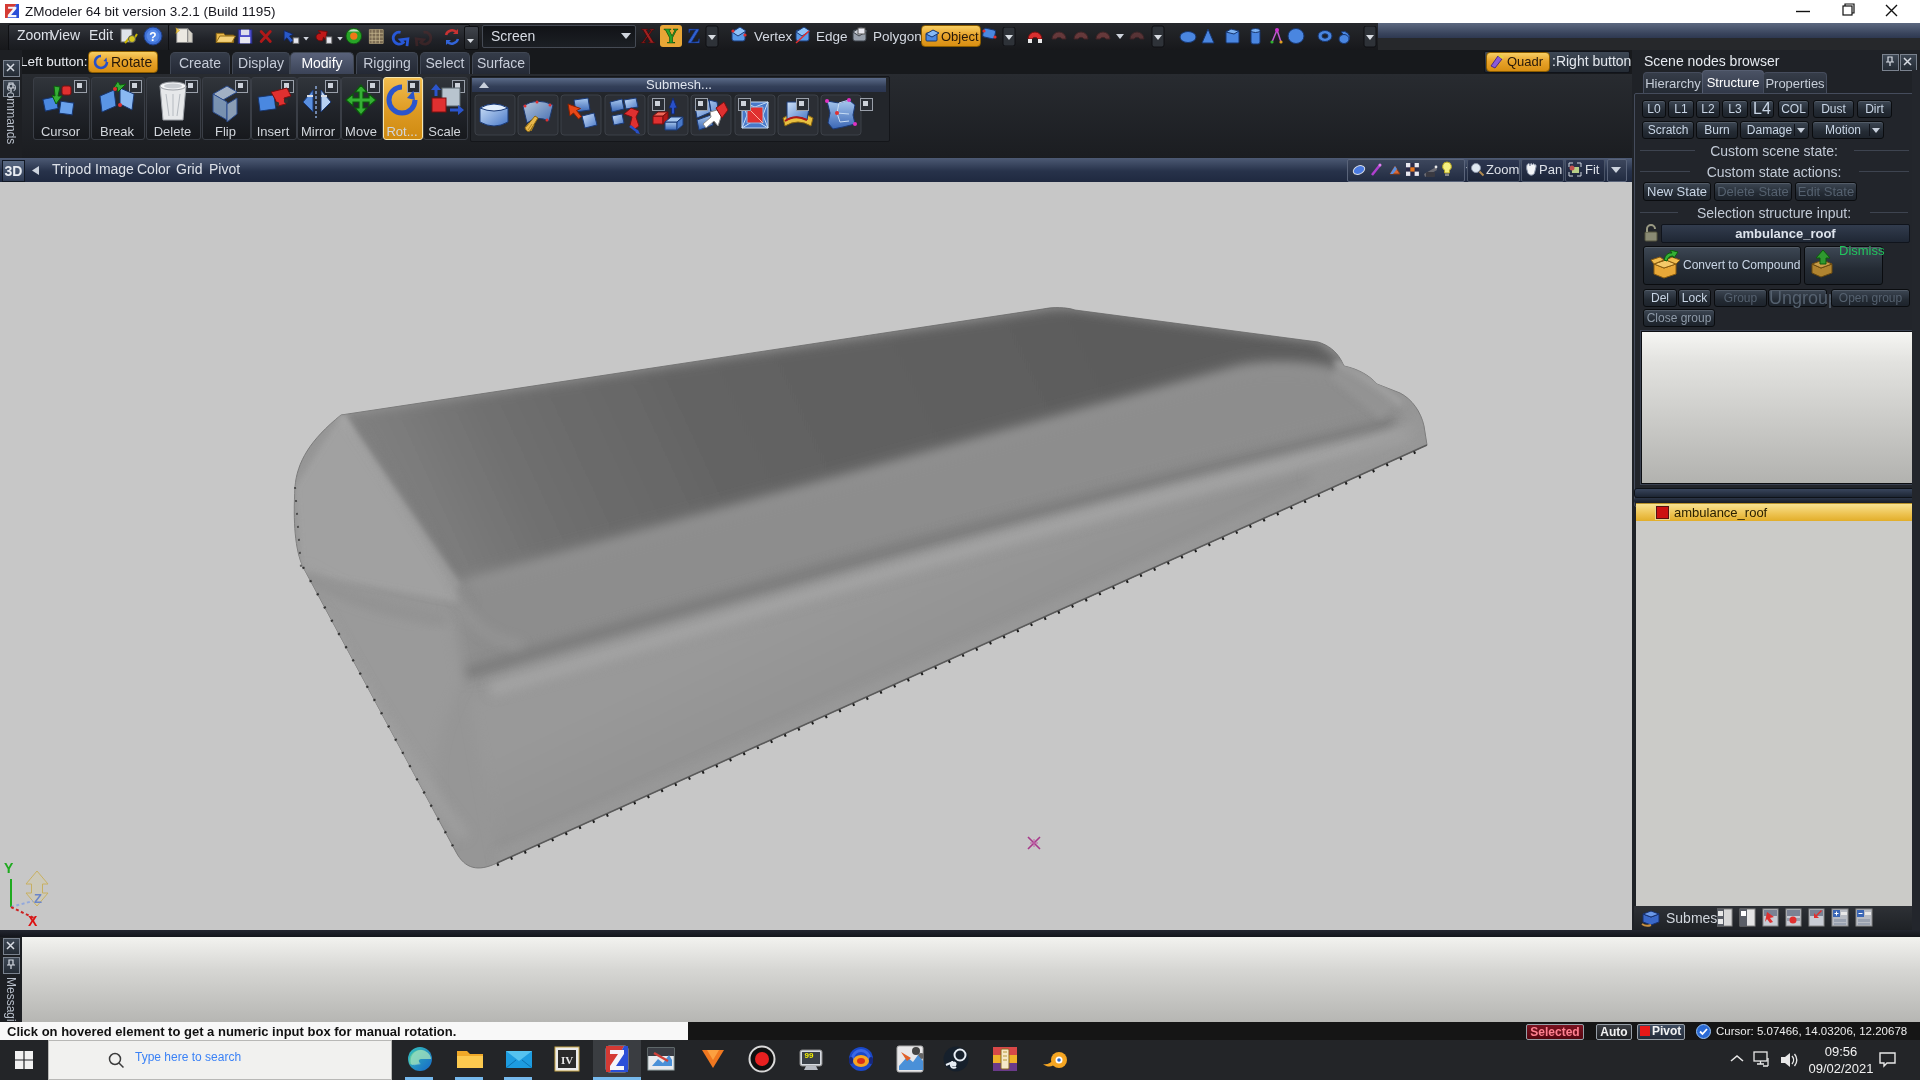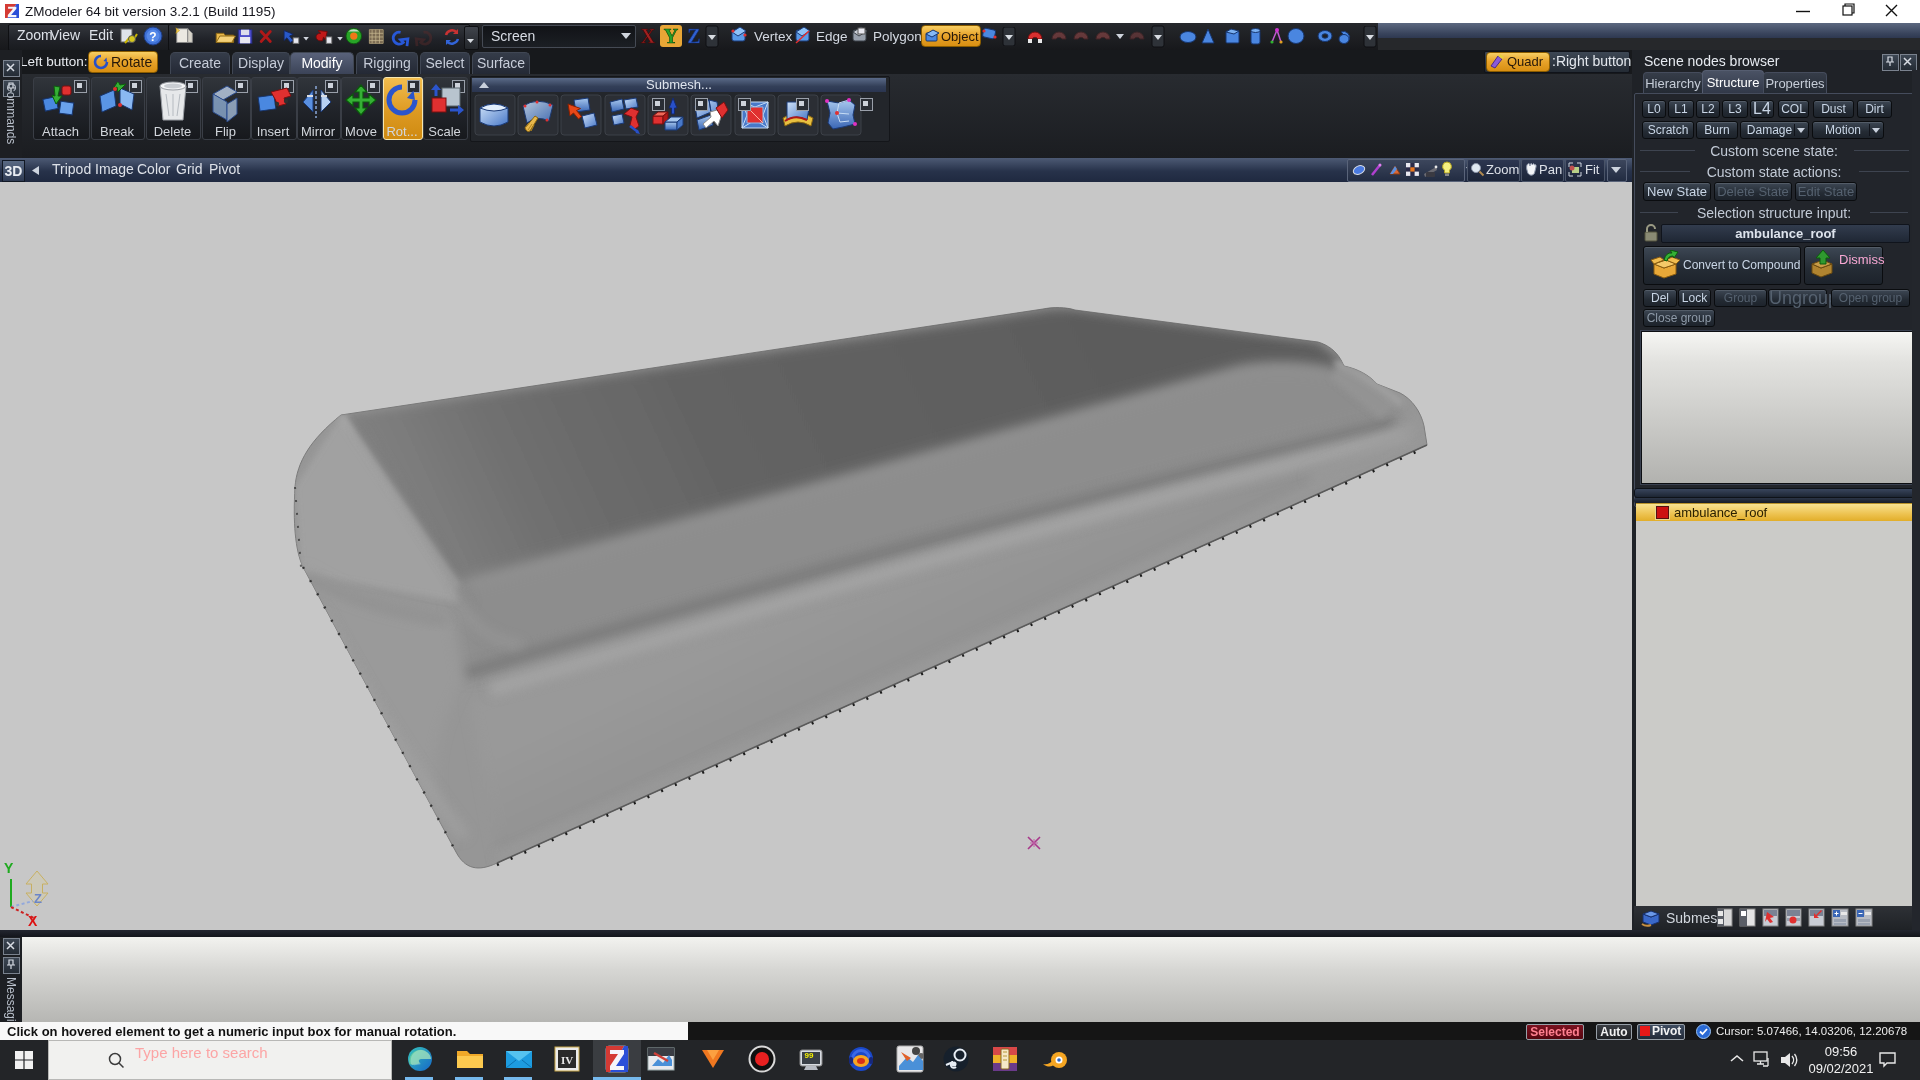--- a/index.html
+++ b/index.html
@@ -258,21 +258,21 @@
     </div>
  <div class="abs toolbtn" style="left:341px;width:40px">
       <div class="corner"></div>
     </div>
  <div class="abs toolbtn orangesel" style="left:383px;width:38px;background:linear-gradient(#f2bd4e,#dd9a23 55%,#cf8a10);border:1px solid #f5e6b0">
       <div class="corner"></div>
     </div>
  <div class="abs toolbtn" style="left:423px;width:43px">
       <div class="corner"></div>
     </div>
- <span class="abs toollabel" style="left:33px;width:55px">Attach</span>
+ <span class="abs toollabel" style="left:33px;width:55px">Cursor</span>
  <span class="abs toollabel" style="left:91px;width:52px">Break</span>
  <span class="abs toollabel" style="left:146px;width:53px">Delete</span>
  <span class="abs toollabel" style="left:202px;width:47px">Flip</span>
  <span class="abs toollabel" style="left:251px;width:44px">Insert</span>
  <span class="abs toollabel" style="left:297px;width:42px">Mirror</span>
  <span class="abs toollabel" style="left:341px;width:40px">Move</span>
  <span class="abs toollabel" style="left:383px;width:38px">Rot...</span>
  <span class="abs toollabel" style="left:423px;width:43px">Scale</span>
  <svg class="abs" style="left:40px;top:8px" width="40" height="40" viewBox="0 0 40 40">
   <rect x="4" y="16" width="13" height="12" fill="#4a88e0" stroke="#173670" transform="rotate(-12 10 22)"></rect>
@@ -619,21 +619,21 @@
   <path d="M4 14 l-3 -4 9 -3 4 3z M26 14 l4 -4 -8 -3 -6 3z" fill="#f0bc50" stroke="#8a5c10"></path>
   <path d="M14 10 q2 -8 8 -7 l-2 -3 8 2 -4 6 -1 -2 q-5 0 -6 5z" fill="#35b035" stroke="#0c5c0c"></path>
  </svg>
  <span class="abs" style="left:51px;top:208px;color:#c9d6e6;font-size:12px">Convert to Compound</span>
  <div class="abs rbtn" style="left:172px;top:196px;width:77px;height:37px"></div>
  <svg class="abs" style="left:176px;top:198px" width="30" height="32" viewBox="0 0 30 32">
   <path d="M4 16 l9 4 11 -4 0 9 -11 4 -9 -4z" fill="#b08430" stroke="#6a4a10"></path>
   <path d="M4 16 l9 4 11 -4 -9 -4z" fill="#c89c48" stroke="#6a4a10"></path>
   <path d="M15 2 l7 8 -4 0 0 6 -6 0 0 -6 -4 0z" fill="#2f9a2f" stroke="#0c5c0c"></path>
  </svg>
- <span class="abs" style="left:207px;top:202px;color:#f9a8d4;font-size:13px">Dismiss</span>
+ <span class="abs" style="left:207px;top:193px;color:#22c55e;font-size:13px">Dismiss</span>
  <div class="abs rbtn" style="left:11px;top:239px;width:32px;height:16px;line-height:16px;font-size:12px">Del</div>
  <div class="abs rbtn" style="left:46px;top:239px;width:31px;height:16px;line-height:16px;font-size:12px">Lock</div>
  <div class="abs rbtn dim" style="left:82px;top:239px;width:51px;height:16px;line-height:16px;font-size:12px">Group</div>
  <div class="abs rbtn dim" style="left:136px;top:239px;width:57px;height:16px;line-height:16px;font-size:18px">Ungroup</div>
  <div class="abs rbtn dim" style="left:199px;top:239px;width:77px;height:16px;line-height:16px;font-size:12px">Open group</div>
  <div class="abs rbtn" style="left:11px;top:259px;width:70px;height:16px;line-height:16px;font-size:12px;color:#8e9aa8">Close group</div>
  <div class="abs" style="left:9px;top:281px;width:271px;height:151px;background:linear-gradient(#f6f6f3,#e2e2df 20%,#b2b2af);border:1px solid #0c0e12;box-shadow:0 0 0 1px #3a4150"></div>
  <div class="abs" style="left:2px;top:438px;width:280px;height:8px;background:linear-gradient(#39455c,#1d2532);border:1px solid #0e1218;border-radius:3px"></div>
  <div class="abs" style="left:2px;top:448px;width:280px;height:5px;background:linear-gradient(#2c3546,#171d28);border-radius:2px"></div>
  <div class="abs" style="left:4px;top:453px;width:278px;height:17px;background:linear-gradient(#f8e291,#edc24f 60%,#e2ae2a);border-top:1px solid #b8922a;border-bottom:2px solid #c89a20"></div>
@@ -712,21 +712,21 @@
 </div>
 <div class="abs" id="taskbar">
  <svg class="abs" style="left:15px;top:11px" width="18" height="18" viewBox="0 0 18 18">
       <path d="M0 0 h8.4 v8.4 H0z M9.6 0 H18 v8.4 H9.6z M0 9.6 h8.4 V18 H0z M9.6 9.6 H18 V18 H9.6z" fill="#f2f2f2"></path>
     </svg>
  <div class="abs" style="left:48px;top:0;width:344px;height:40px;background:#f1f1ef;border:1px solid #b8b8b6;box-sizing:border-box"></div>
  <svg class="abs" style="left:108px;top:12px" width="17" height="17" viewBox="0 0 17 17">
       <circle cx="7" cy="7" r="5.5" fill="none" stroke="#3c3c3c" stroke-width="1.5"></circle>
       <path d="M11 11 l4.5 4.5" stroke="#3c3c3c" stroke-width="1.5"></path>
     </svg>
- <span class="abs" style="left:135px;top:4px;color:#fca5a5;font-size:15px">Type here to search</span>
+ <span class="abs" style="left:135px;top:10px;color:#3b82f6;font-size:12px">Type here to search</span>
  <div class="abs" style="left:593px;top:0;width:48px;height:40px;background:#3a3d41"></div>
  <div class="abs" style="left:405px;top:37px;width:28px;height:3px;background:#76b9ed"></div>
  <div class="abs" style="left:455px;top:37px;width:28px;height:3px;background:#76b9ed"></div>
  <div class="abs" style="left:504px;top:37px;width:28px;height:3px;background:#76b9ed"></div>
  <div class="abs" style="left:593px;top:37px;width:48px;height:3px;background:#76b9ed"></div>
  <svg class="abs ticon" style="left:405px" viewBox="0 0 30 30">
   <defs>
         <linearGradient id="edge1" x1="0" y1="0" x2="1" y2="1">
           <stop offset="0" stop-color="#35c2bc"></stop>
           <stop offset="1" stop-color="#1667c8"></stop>

